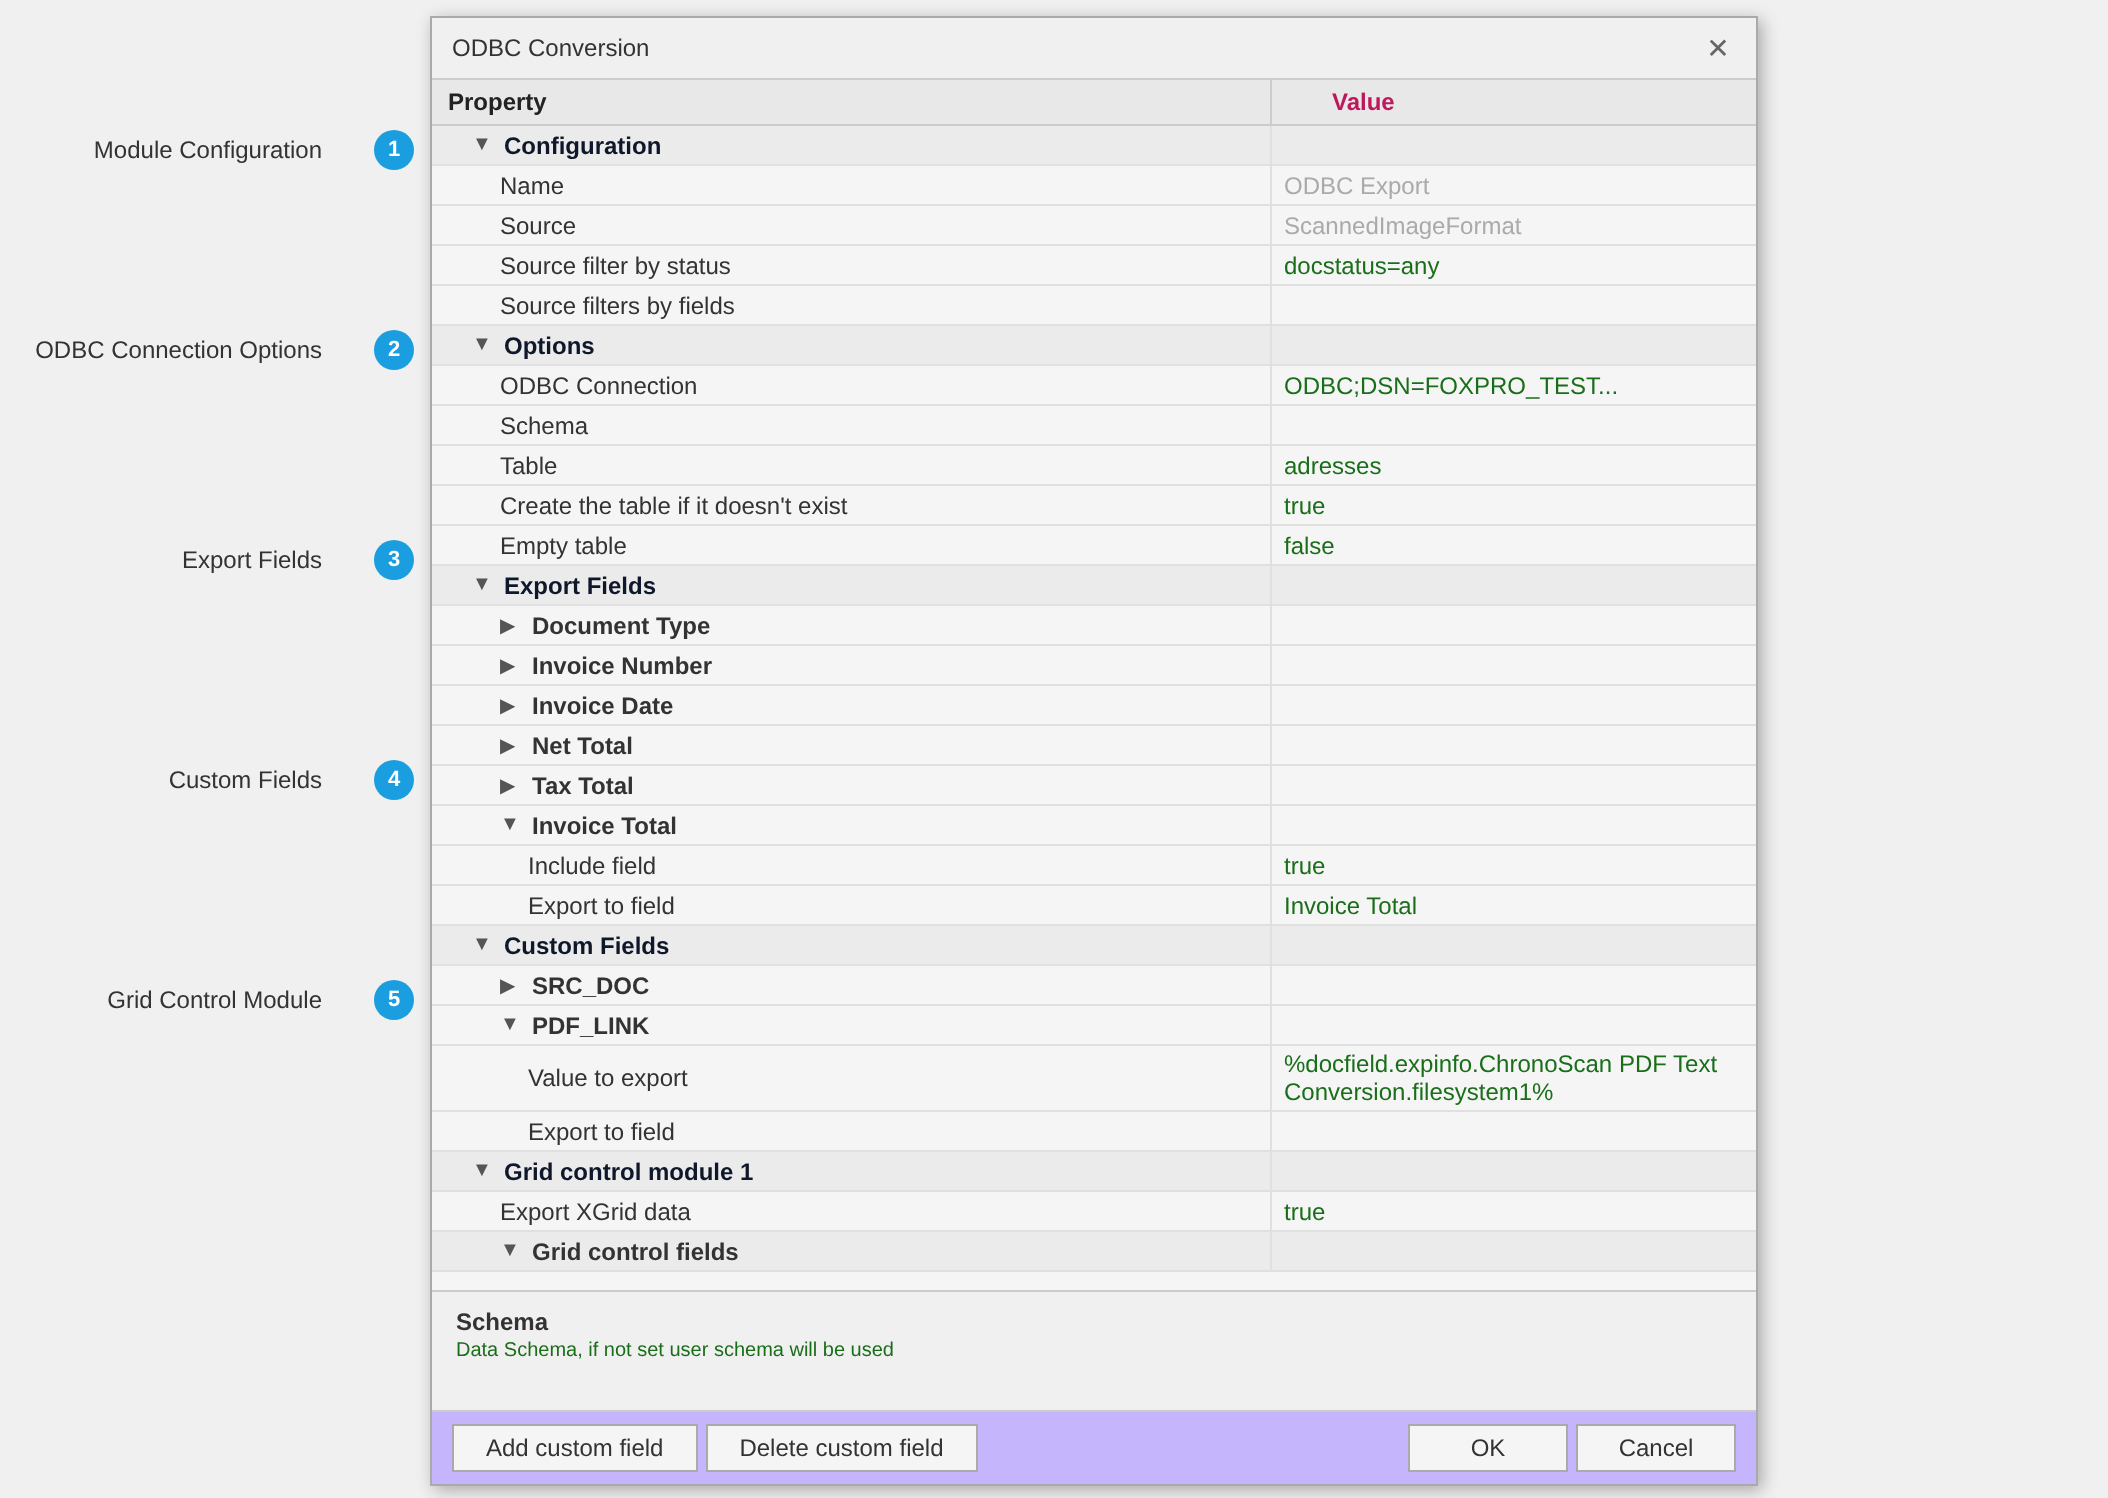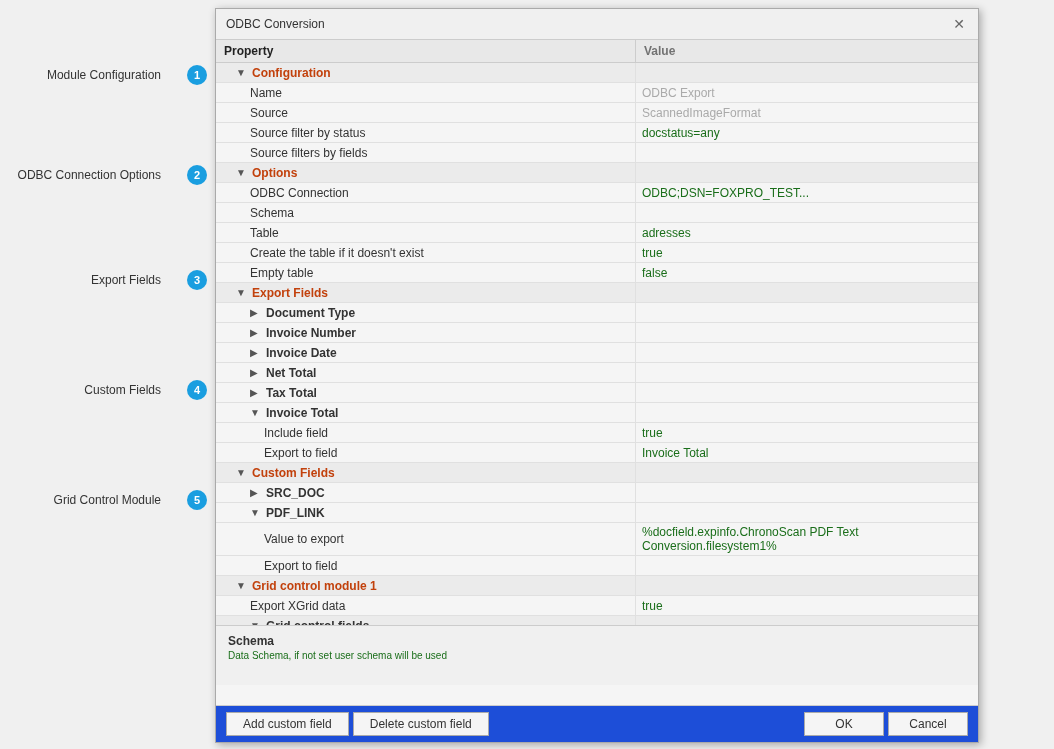--- a/index.html
+++ b/index.html
@@ -62,21 +62,21 @@
       font-size: 11px;
       font-weight: bold;
       flex-shrink: 0;
     }
 
     
     .dialog {
       position: absolute;
       left: 215px;
       top: 8px;
-      width: 764px;
+      width: 664px;
       height: 735px;
       background: #f5f5f5;
       border: 1px solid #aaa;
       box-shadow: 2px 2px 8px rgba(0,0,0,0.3);
       display: flex;
       flex-direction: column;
     }
 
     .dialog-titlebar {
       background: #f0f0f0;
@@ -130,21 +130,22 @@
       font-weight: 600;
       border-right: 1px solid #ccc;
       color: #222;
     }
 
     .th-value {
       flex: 1;
       padding: 4px 8px;
       font-size: 12px;
       font-weight: 600;
-      color: #737373;
+      color: #be185d;
+      margin-left: 22px;
     }
 
     .table-scroll {
       flex: 1;
       overflow-y: auto;
       overflow-x: hidden;
       position: relative;
     }
 
     
@@ -181,21 +182,21 @@
     .cell-value.disabled {
       color: #aaa;
     }
 
     .indent-1 { padding-left: 20px; }
     .indent-2 { padding-left: 34px; }
     .indent-3 { padding-left: 48px; }
 
     .section-title {
       font-weight: bold;
-      color: #c2410c;
+      color: #0f172a;
     }
 
     .expand-icon {
       display: inline-block;
       width: 12px;
       height: 12px;
       margin-right: 4px;
       font-size: 10px;
       color: #555;
       flex-shrink: 0;
@@ -225,28 +226,27 @@
       margin-bottom: 2px;
     }
 
     .desc-text {
       font-size: 10px;
       color: #1a6e1a;
     }
 
     
     .bottom-bar {
-      background: #1d4ed8;
+      background: #c4b5fd;
       border-top: 1px solid #ccc;
       padding: 6px 10px;
       display: flex;
       align-items: center;
       justify-content: space-between;
       flex-shrink: 0;
-      margin-top: 20px;
     }
 
     .btn-group {
       display: flex;
       gap: 4px;
     }
 
     .btn {
       padding: 4px 16px;
       font-size: 12px;

